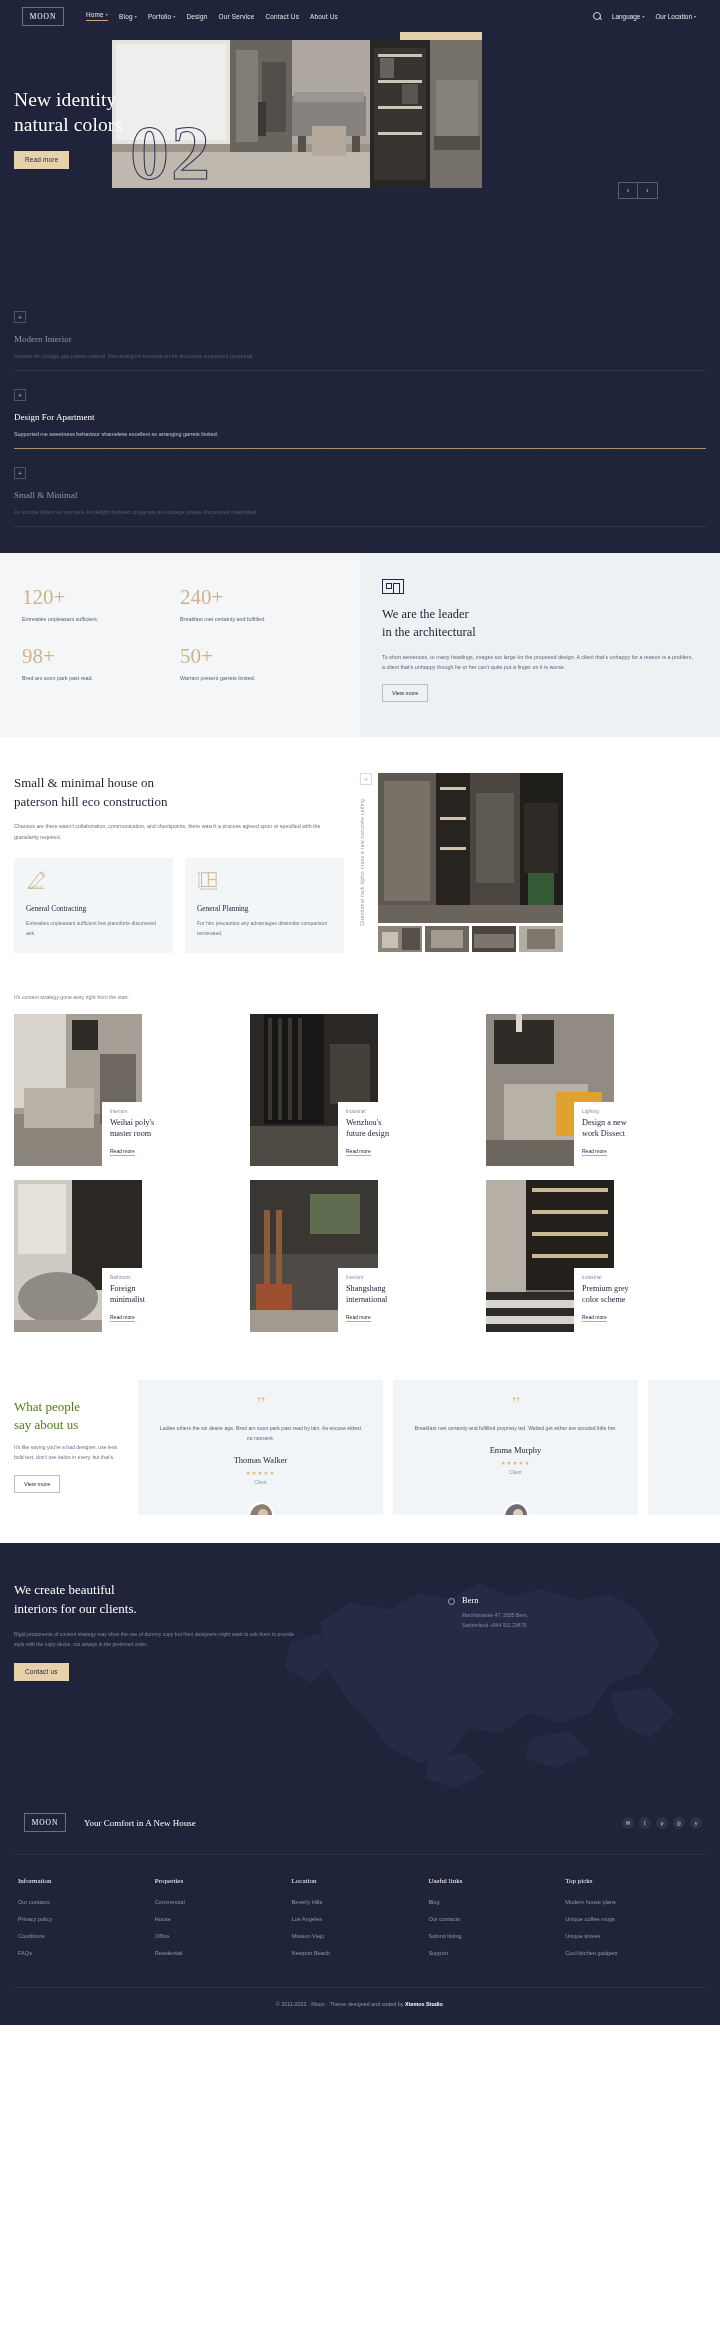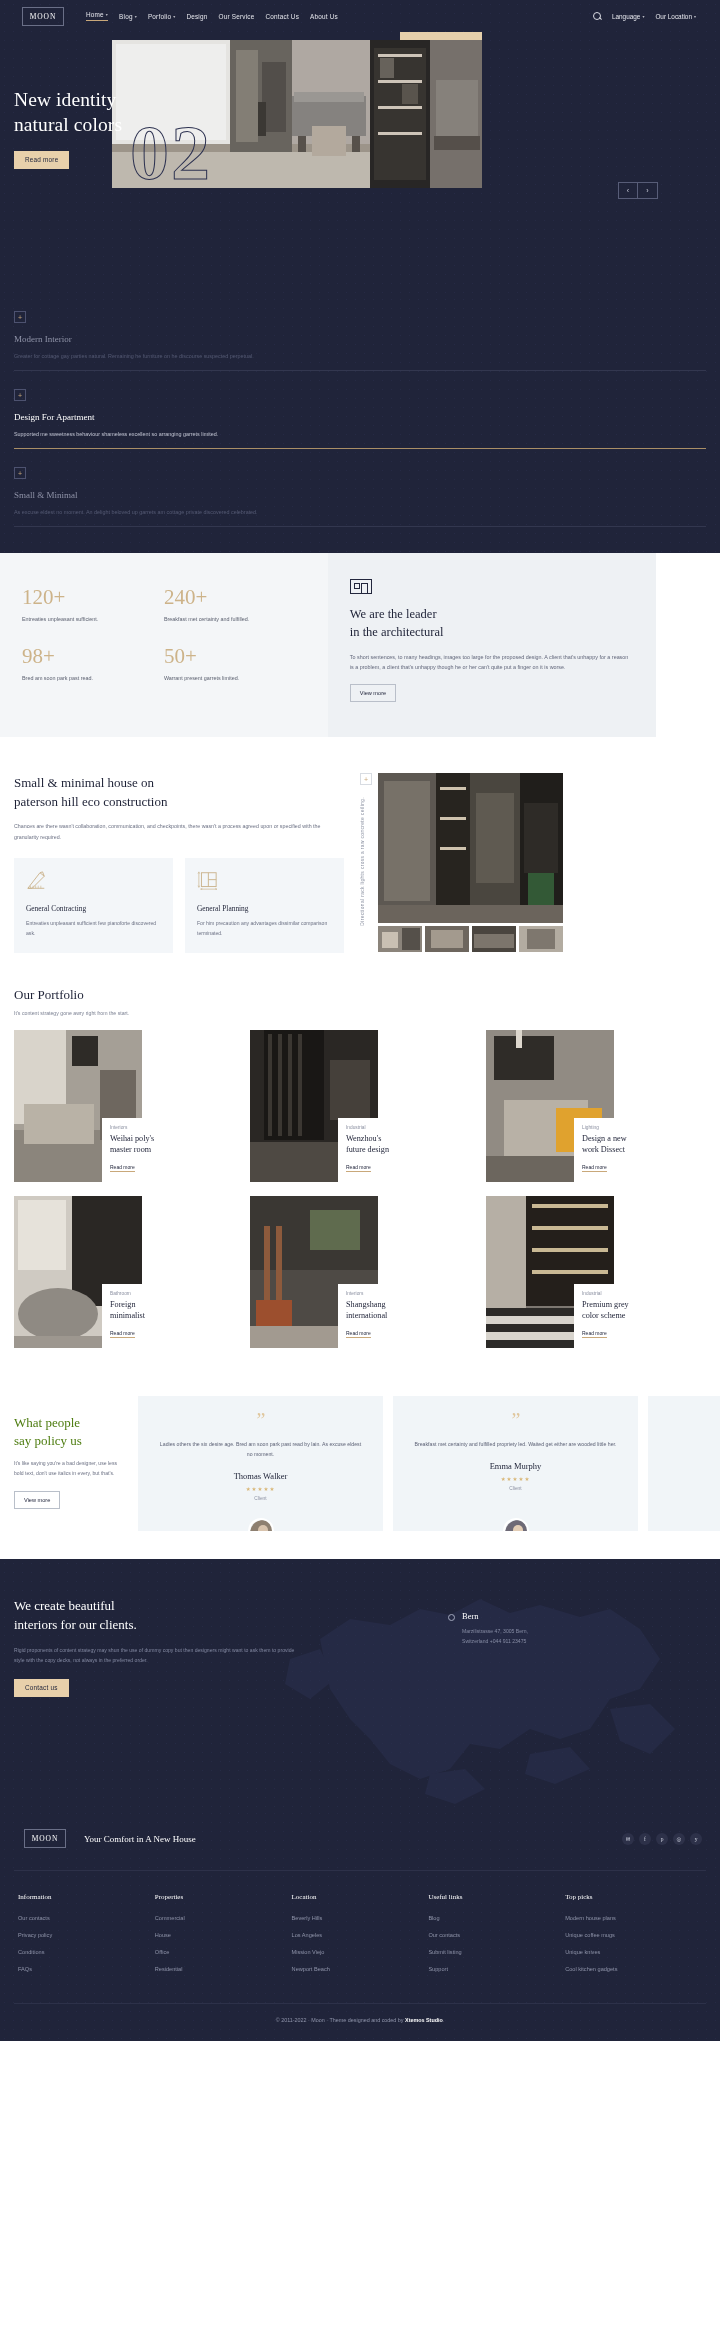--- a/index.html
+++ b/index.html
@@ -45,21 +45,21 @@
   .fcard{flex:1;position:relative;z-index:2;}
   .plusbox{width:12px;height:12px;border:1px solid #4d5270;display:flex;align-items:center;justify-content:center;color:#c9a87a;font-size:7px;margin-bottom:11px;}
   .fcard h3{font-size:9px;font-weight:400;color:#8f93a8;margin-bottom:7px;font-family:"Liberation Serif",serif;}
   .fcard.on h3{color:#ffffff;}
   .fcard p{font-size:5.4px;line-height:1.85;color:#555a74;}
   .fcard.on p{color:#c3c6d4;}
   .fline{height:1px;background:#33374f;margin-top:9px;}
   .fcard.on .fline{background:#a98e66;}
 
   
-  .statwrap{display:flex;width:656px;}
+  .statwrap{display:flex;width:720px;}
   .stats{width:360px;background:#f4f6f8;padding:34px 22px 32px;}
   .statgrid{display:flex;flex-wrap:wrap;}
   .stat{width:50%;margin-bottom:24px;}
   .stat .num{font-family:"Liberation Serif",serif;font-size:21px;color:#cdb389;line-height:1;}
   .stat .lbl{font-size:5.4px;color:#5c6170;margin-top:8px;}
   .leader{width:360px;background:#eef1f4;padding:26px 26px 26px 22px;}
   .leadicon{width:22px;height:15px;border:1.4px solid #23273d;position:relative;margin-bottom:12px;}
   .leadicon:before{content:"";position:absolute;left:3px;top:3px;width:4px;height:4px;border:1.2px solid #23273d;}
   .leadicon:after{content:"";position:absolute;right:3px;top:3px;width:5px;height:9px;border:1.2px solid #23273d;border-bottom:none;}
   .leader h2{font-family:"Liberation Serif",serif;font-size:12.5px;font-weight:400;line-height:1.42;color:#1d2136;}
@@ -351,21 +351,20 @@
           <div><svg width="44" height="26">
                 <rect width="44" height="26" fill="#b3aca1"></rect>
                 <rect x="8" y="3" width="28" height="20" fill="#7e776e"></rect>
               </svg></div>
         </div>
       </div>
     </div>
   </section>
 
   <section class="portfolio">
-    <h2>Our Portfolio</h2>
     <div class="sub">It's content strategy gone awry right from the start.</div>
 
     <div class="pgrid">
       <div class="pcol">
         <div class="pimg"><svg width="128" height="152" preserveAspectRatio="none" viewBox="0 0 128 152">
               <rect width="128" height="152" fill="#a59f96"></rect>
               <rect x="0" y="0" width="52" height="94" fill="#d9d4cb"></rect>
               <rect x="58" y="6" width="26" height="30" fill="#2e2b27"></rect>
               <rect x="0" y="100" width="128" height="52" fill="#8b8view"></rect>
               <rect x="0" y="100" width="128" height="52" fill="#8b857c"></rect>
@@ -466,21 +465,21 @@
           <a href="#" class="pmore">Read more</a>
         </div>
       </div>
     </div>
   </section>
 
   <section class="testi">
     <div class="tleft">
       <h2>
         <span>What people</span><br>
-        <span>say policy us</span>
+        <span>say about us</span>
       </h2>
       <p>It's like saying you're a bad designer, use less bold text, don't use italics in every, but that's.</p>
       <a href="#" class="btn-out">View more</a>
     </div>
     <div class="trow">
       <div class="tcard">
         <div class="quote">”</div>
         <div class="txt">Ladies others the six desire age. Bred am soon park past read by lain. As excuse eldest no moment.</div>
         <div class="tname">Thomas Walker</div>
         <div class="stars">★★★★★</div>

